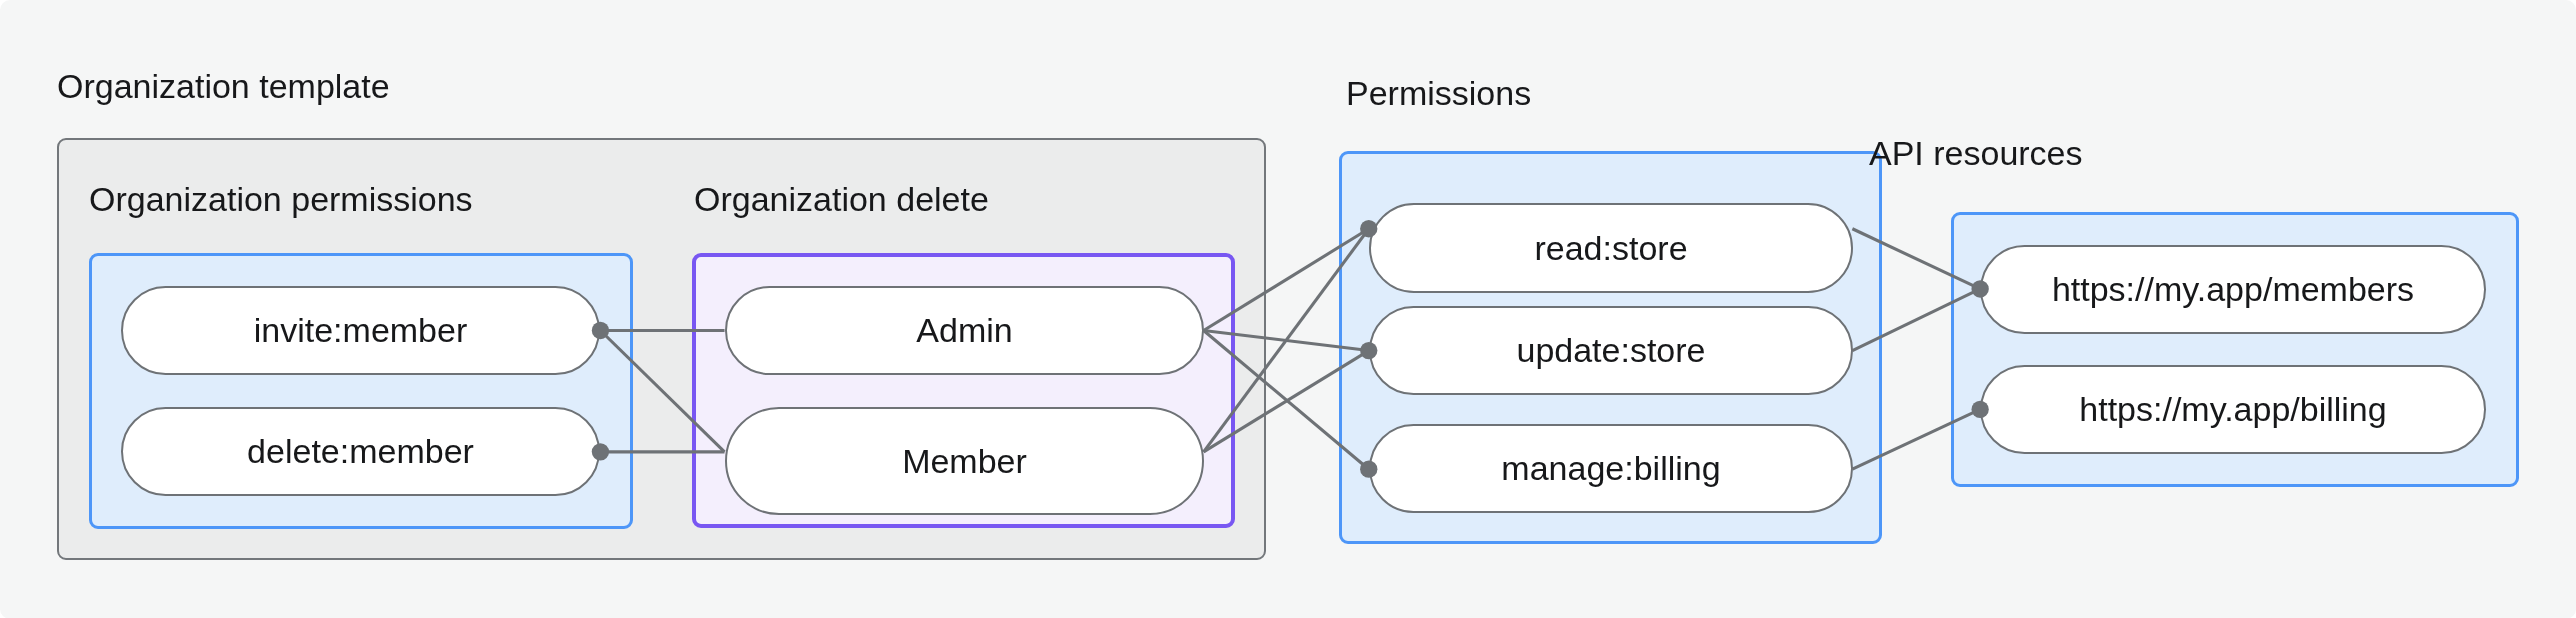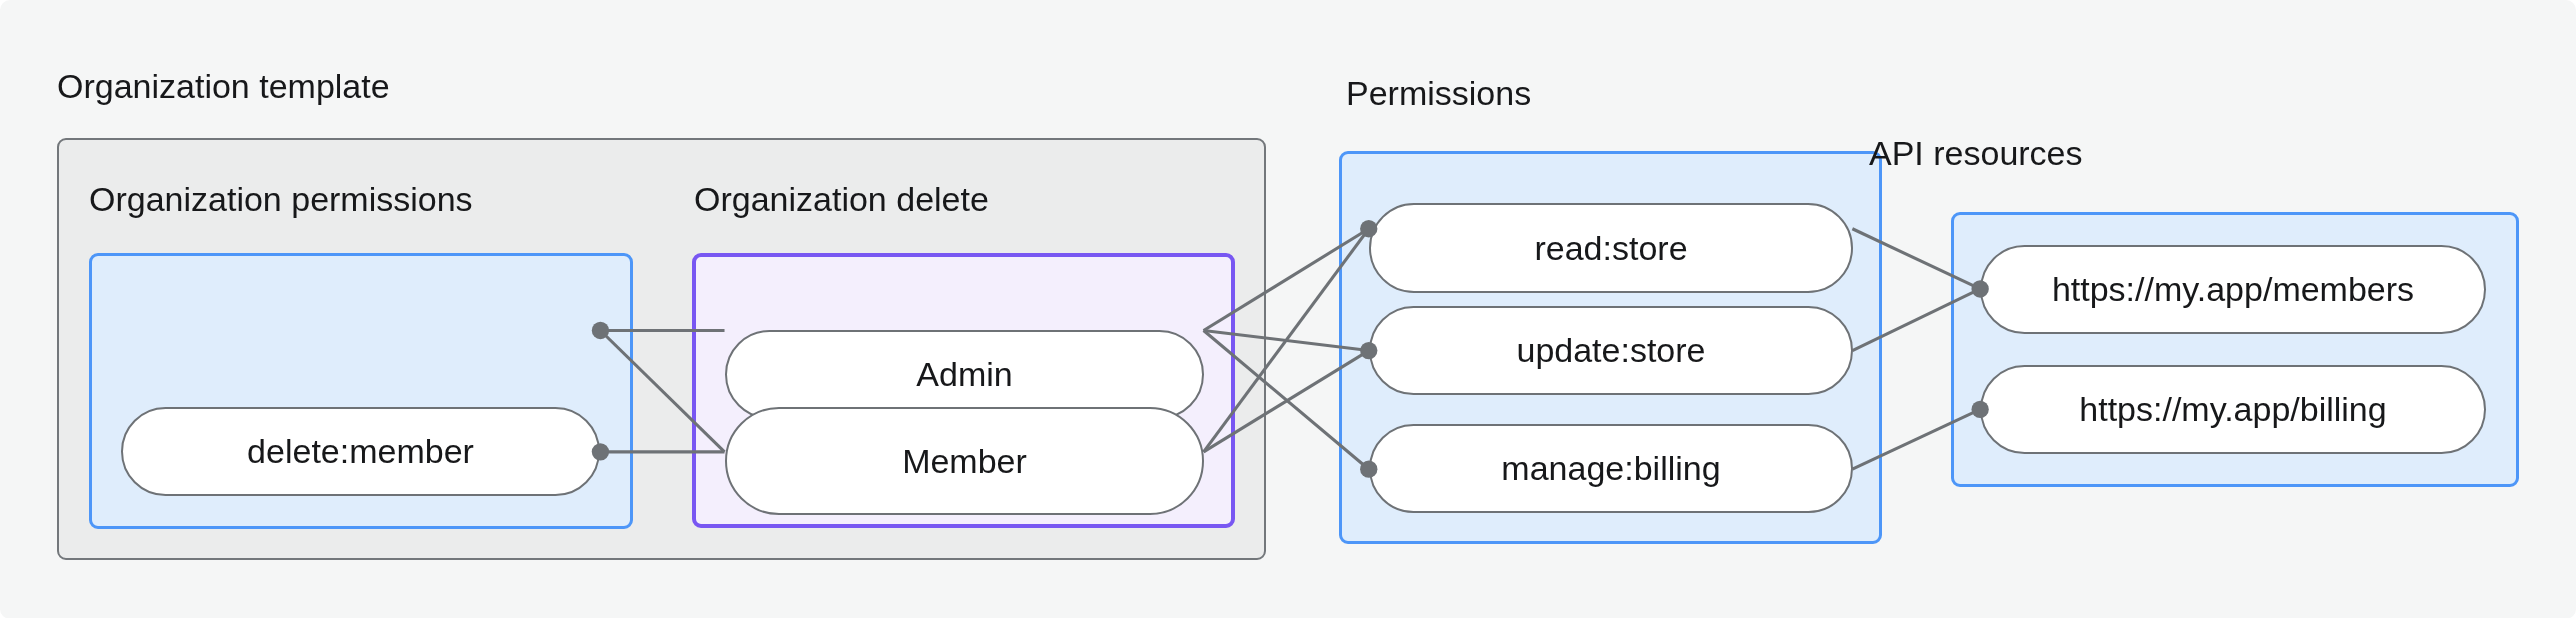--- a/index.html
+++ b/index.html
@@ -57,21 +57,21 @@
   #box-org-permissions{ left: 89px;   top: 253px; width: 544px;  height: 276px; }
   #lbl-org-roles      { left: 694px;  top: 179px; }
   #box-org-roles      { left: 692px;  top: 253px; width: 543px;  height: 275px; }
   #lbl-permissions    { left: 1338px; top: 73px; margin-left: 8px;  }
   #box-permissions    { left: 1339px; top: 151px; width: 543px;  height: 393px; }
   #lbl-api-resources  { left: 1869px; top: 133px; text-align: center; }
   #box-api-resources  { left: 1951px; top: 212px; width: 568px;  height: 275px; }
 
   #node-invite  { left: 121px;  top: 286px; width: 479px; height: 89px; }
   #node-delete  { left: 121px;  top: 407px; width: 479px; height: 89px; }
-  #node-admin   { left: 725px;  top: 286px; width: 479px; height: 89px; margin-top: 44px; }
+  #node-admin   { left: 725px;  top: 286px; width: 479px; height: 89px; }
   #node-member  { left: 725px;  top: 407px; width: 479px; height: 108px; }
   #node-read    { left: 1369px; top: 183px; width: 484px; height: 90px; margin-top: 20px; }
   #node-update  { left: 1369px; top: 306px; width: 484px; height: 89px; }
   #node-manage  { left: 1369px; top: 424px; width: 484px; height: 89px; }
   #node-members { left: 1980px; top: 245px; width: 506px; height: 89px; }
   #node-billing { left: 1980px; top: 365px; width: 506px; height: 89px; }
 </style>
 </head>
 <body>
 
@@ -82,20 +82,21 @@
   <div id="box-org-roles" class="group-box purple-box"></div>
   <div id="box-permissions" class="group-box blue-box"></div>
   <div id="box-api-resources" class="group-box blue-box"></div>
 
   <div id="lbl-org-template" class="section-label">Organization template</div>
   <div id="lbl-org-permissions" class="section-label">Organization permissions</div>
   <div id="lbl-org-roles" class="section-label">Organization delete</div>
   <div id="lbl-permissions" class="section-label">Permissions</div>
   <div id="lbl-api-resources" class="section-label">API resources</div>
 
+  <div id="node-invite" class="pill">invite:member</div>
   <div id="node-delete" class="pill">delete:member</div>
   <div id="node-admin" class="pill">Admin</div>
   <div id="node-member" class="pill">Member</div>
   <div id="node-read" class="pill">read:store</div>
   <div id="node-update" class="pill">update:store</div>
   <div id="node-manage" class="pill">manage:billing</div>
   <div id="node-members" class="pill">https://my.app/members</div>
   <div id="node-billing" class="pill">https://my.app/billing</div>
 
 <svg width="2576" height="619" style="position: absolute; left: 0px; top: 0px; pointer-events: none;" viewBox="0 0 2823 678">

